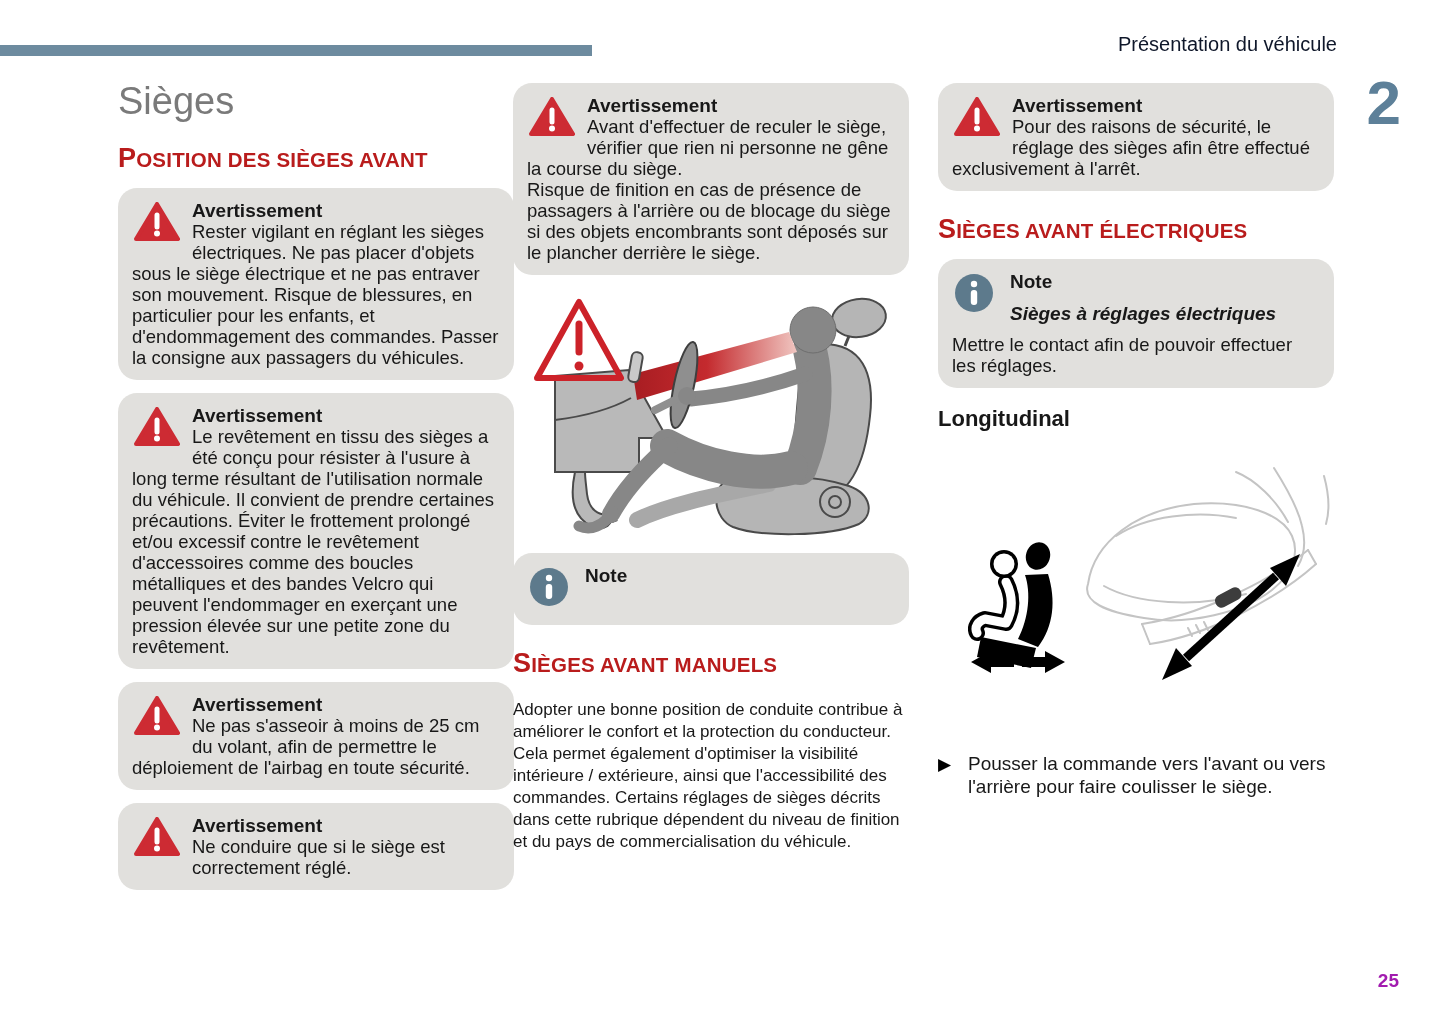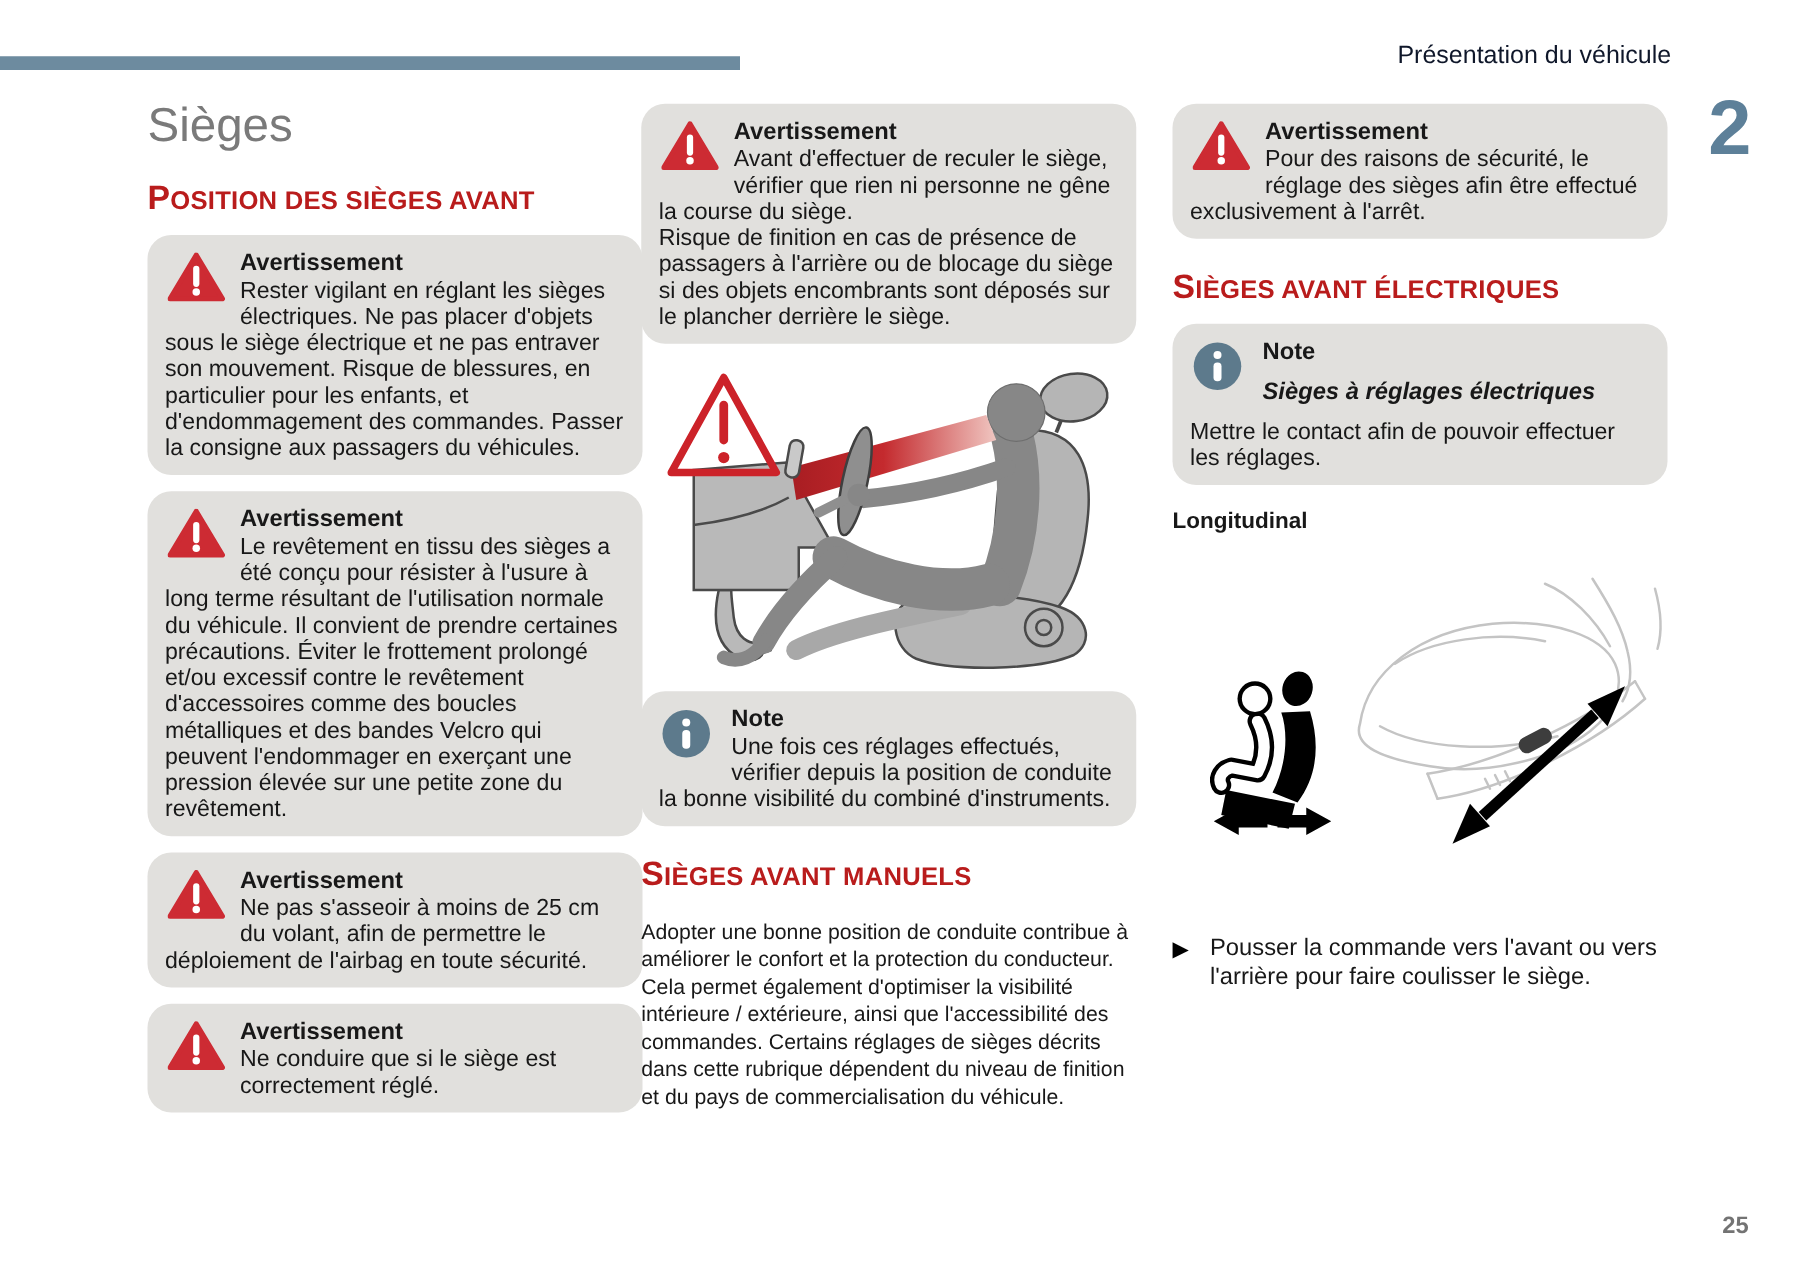--- a/index.html
+++ b/index.html
@@ -4,33 +4,33 @@
 <style>
   html,body{margin:0;padding:0;}
   body{
     width:1445px;height:1018px;position:relative;overflow:hidden;
     background:#ffffff;color:#181818;
     font-family:"Liberation Sans","DejaVu Sans",sans-serif;
   }
   .accent-bar{position:absolute;left:0;top:45px;width:592px;height:11px;background:#6d8b9f;}
   .header-title{position:absolute;top:33px;right:108px;font-size:20px;color:#0f172a;}
   .chapter-num{position:absolute;top:72px;right:44px;font-size:62px;font-weight:bold;color:#5d8099;line-height:1;}
-  .page-num{position:absolute;right:46px;bottom:26px;font-size:19px;font-weight:bold;color:#737373;}
+  .page-num{position:absolute;right:46px;bottom:26px;font-size:19px;font-weight:bold;color:#a21caf;}
 
   .col{position:absolute;width:396px;top:83px;}
   .col1{left:88px;top:82px;padding-left:30px;}
   .col2{left:513px;}
   .col3{left:938px;}
 
   .page-title{font-size:38px;font-weight:400;color:#7a7a7a;margin:0 0 20px 0;line-height:1.05;}
   .h2{font-size:20.5px;font-weight:bold;color:#b91c1c;text-transform:uppercase;
       letter-spacing:.2px;margin:0 0 14px 0;line-height:1.2;}
   .h2::first-letter{font-size:27px;}
   .h2.mt{margin-top:22px;}
-  .subhead{font-size:18px;font-weight:bold;margin:18px 0 0 0;}
+  .subhead{font-size:22px;font-weight:bold;margin:18px 0 0 0;}
 
   .box{background:#e1e0dd;border-radius:19px;padding:12px 14px;margin-bottom:13px;
        font-size:18.5px;line-height:21px;}
   .box::after{content:"";display:block;clear:both;}
   .warn-icon{float:left;width:46px;height:40px;margin:2px 12px 4px 2px;}
   .info-icon{float:left;width:40px;height:40px;margin:2px 16px 6px 2px;}
   .box-title{font-weight:bold;font-size:19px;}
   .box-sub{font-weight:bold;font-size:19px;margin-top:11px;font-style:italic;}
   .box-body{white-space:pre-line;}
   .box-body.gap{margin-top:10px;}
@@ -153,21 +153,20 @@
     </svg>
   </div>
 
   <div class="box">
     <svg class="info-icon" viewBox="0 0 40 40">
       <circle cx="20" cy="20" r="19" fill="#5d7a8c"></circle>
       <circle cx="20" cy="11" r="3.2" fill="#fff"></circle>
       <rect x="16.8" y="17" width="6.4" height="15" rx="3" fill="#fff"></rect>
     </svg>
     <div class="box-title">Note</div>
-    <div class="box-body">Une fois ces réglages effectués, vérifier depuis la position de conduite la bonne visibilité du combiné d'instruments.</div>
   </div>
 
   <h2 class="h2 mt">Sièges avant manuels</h2>
   <p class="para">Adopter une bonne position de conduite contribue à améliorer le confort et la protection du conducteur. Cela permet également d'optimiser la visibilité intérieure / extérieure, ainsi que l'accessibilité des commandes. Certains réglages de sièges décrits dans cette rubrique dépendent du niveau de finition et du pays de commercialisation du véhicule.</p>
 </div>
 
 <div class="col col3">
   <div class="box">
     <svg class="warn-icon" viewBox="0 0 46 40">
       <path d="M23 2 L44 37 L2 37 Z" fill="#cd2b33" stroke="#cd2b33" stroke-width="4" stroke-linejoin="round"></path>

